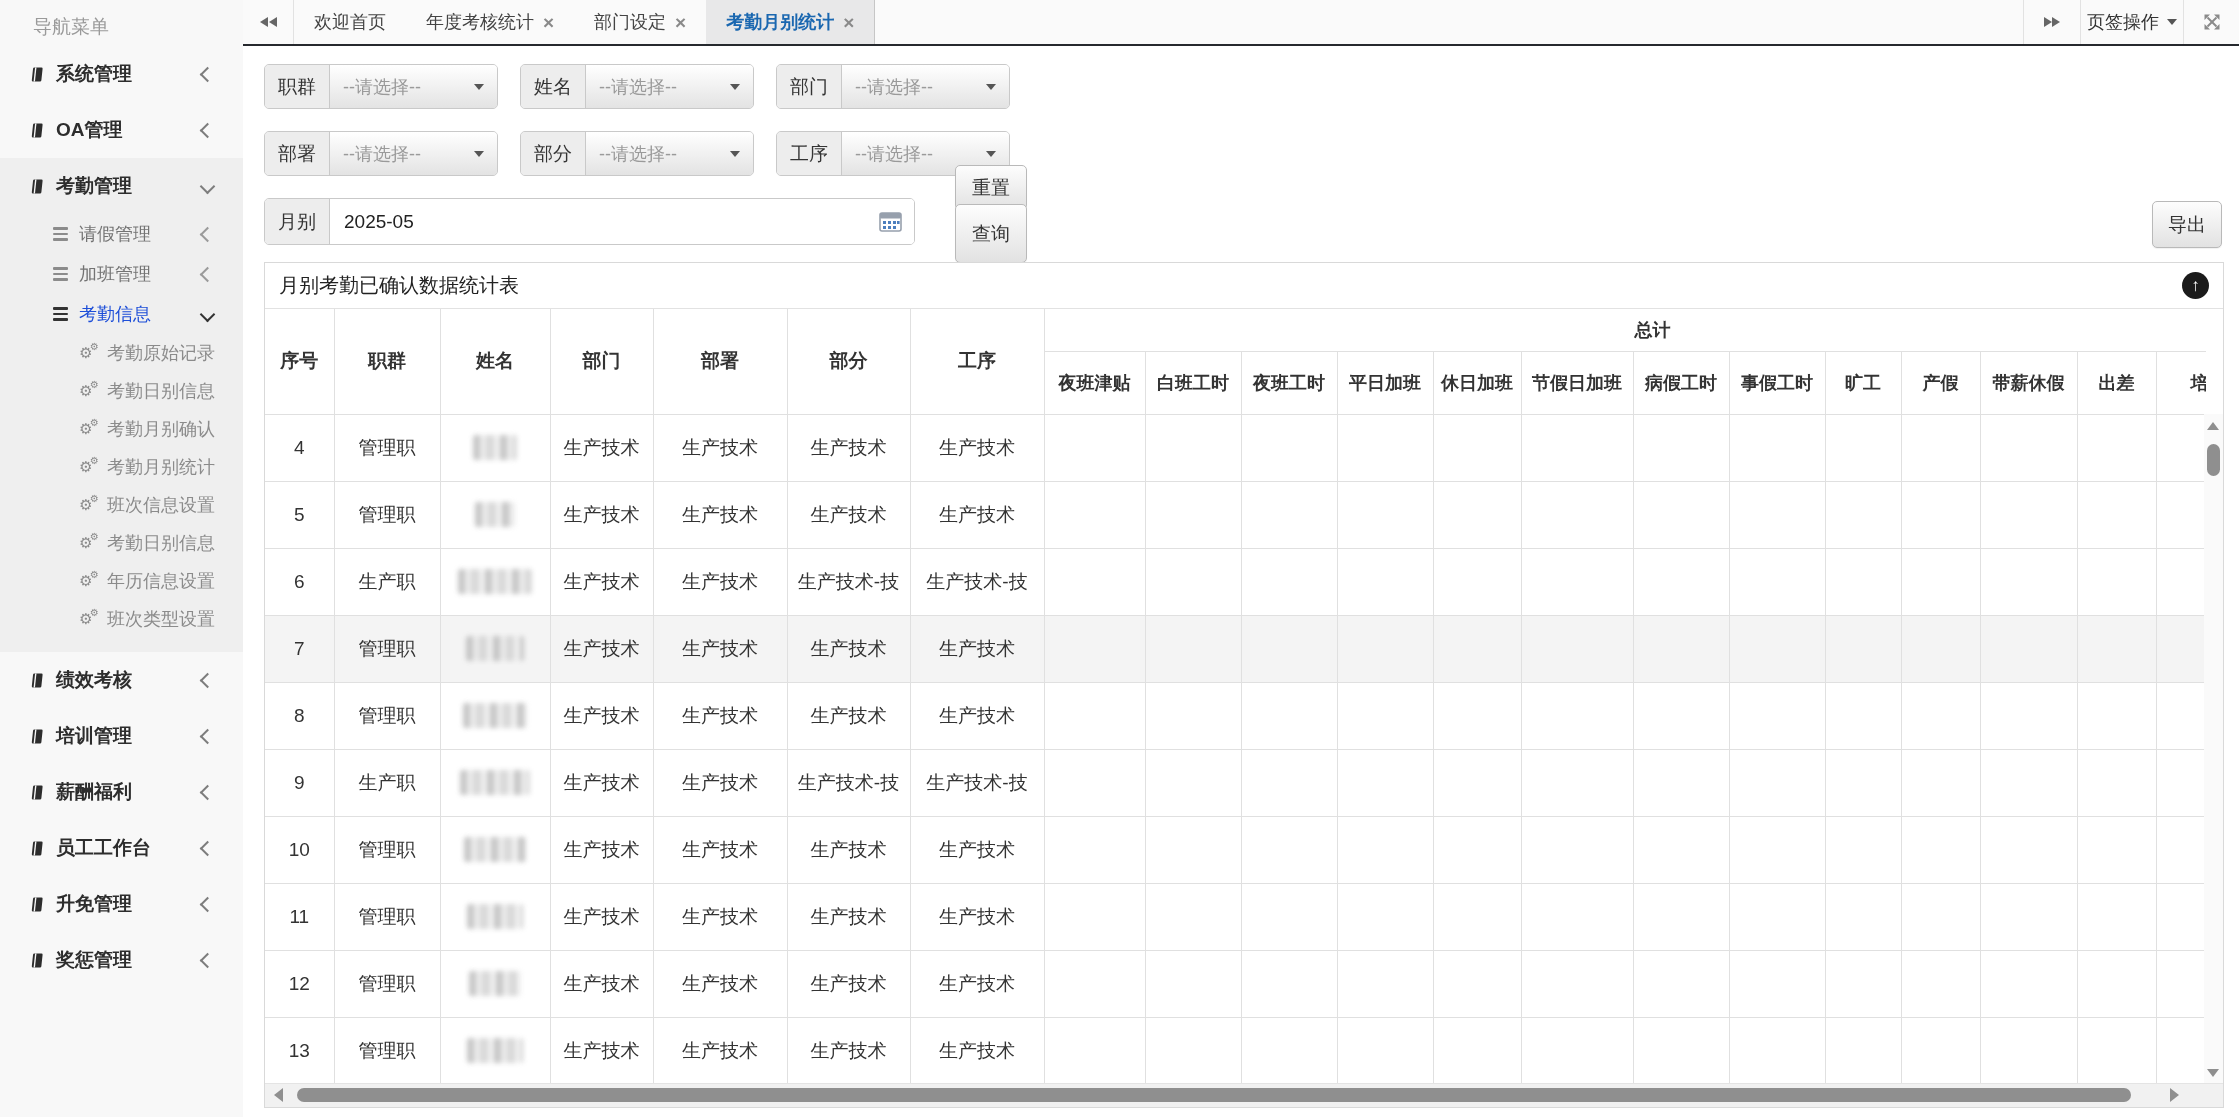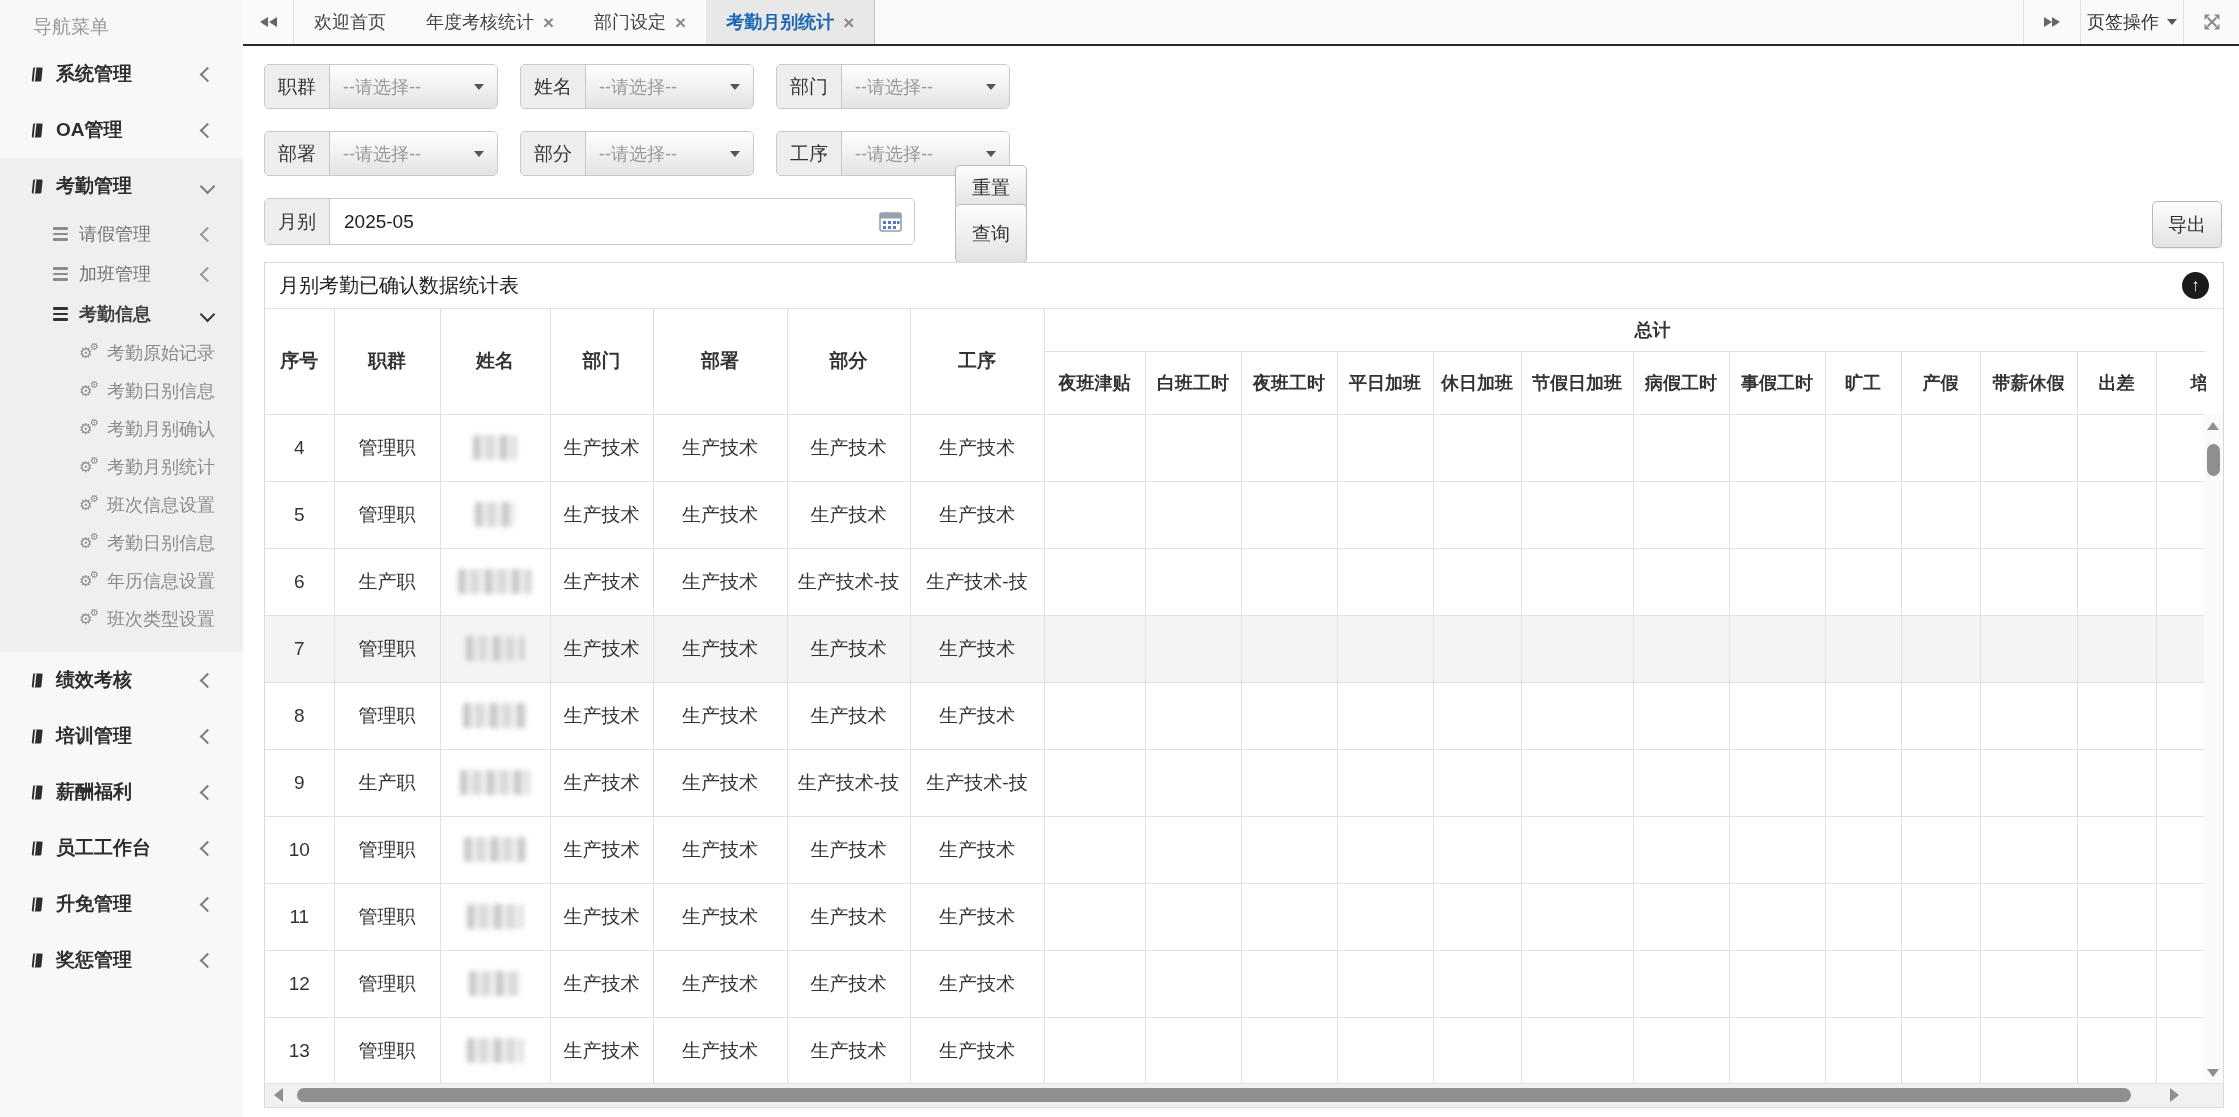--- a/index.html
+++ b/index.html
@@ -8,21 +8,21 @@
 
   
   .sidebar{position:absolute;left:0;top:0;width:243px;height:1117px;background:#f8f8f8;}
   .sb-title{box-sizing:border-box;height:46px;padding:14px 0 0 33px;font-size:19px;color:#9a9a9a;}
   .menu-item{display:flex;align-items:center;position:relative;cursor:pointer;text-align:center;}
   .menu-item .mi-label{white-space:nowrap;}
   .lv1{height:56px;padding-left:28px;font-size:19px;font-weight:bold;color:#2d2d2d;}
   .lv2{height:40px;padding-left:52px;font-size:18px;color:#737373;}
   .lv3{height:38px;padding-left:76px;font-size:18px;color:#8b8b8b;}
   .menu-item.active{color:#333;}
-  .menu-item.active .mi-label{color:#404040;font-weight:bold;}
+  .menu-item.active .mi-label{color:#1d4ed8;font-weight:normal;}
   #menu-expanded{background:#efefef;padding-bottom:14px;}
   .icon{display:inline-flex;align-items:center;justify-content:center;margin-right:11px;}
   .book-icon svg{display:block;}
   .list-icon{flex-direction:column;gap:3px;width:16px;}
   .list-icon i{display:block;width:15px;height:2.5px;background:#8b8b8b;border-radius:1px;}
   .menu-item.active .list-icon i{background:#333;}
   .gears-icon{position:relative;width:20px;height:20px;color:#8b8b8b;font-size:15px;}
   .gears-icon .g2{position:absolute;right:-3px;top:-2px;font-size:10px;}
   .chev{width:9px;height:9px;border-right:2px solid #7d7d7d;border-bottom:2px solid #7d7d7d;
         position:absolute;right:30px;}

